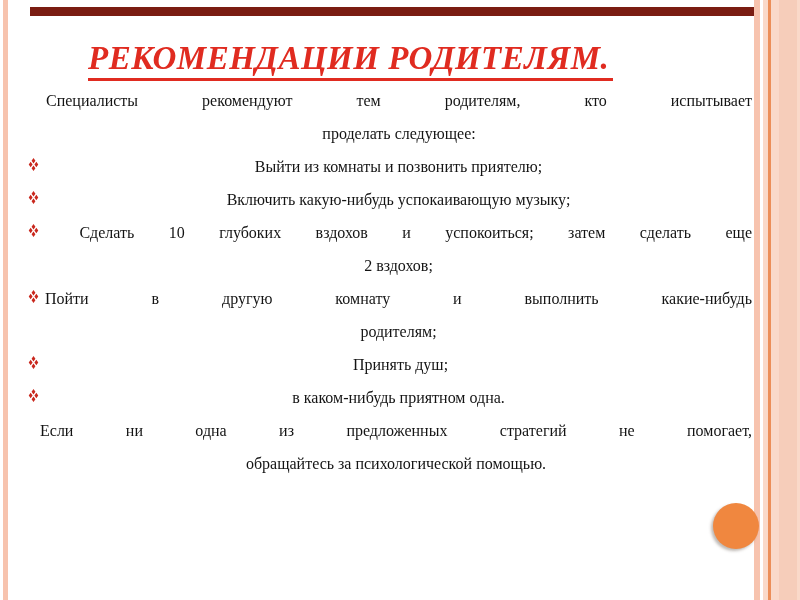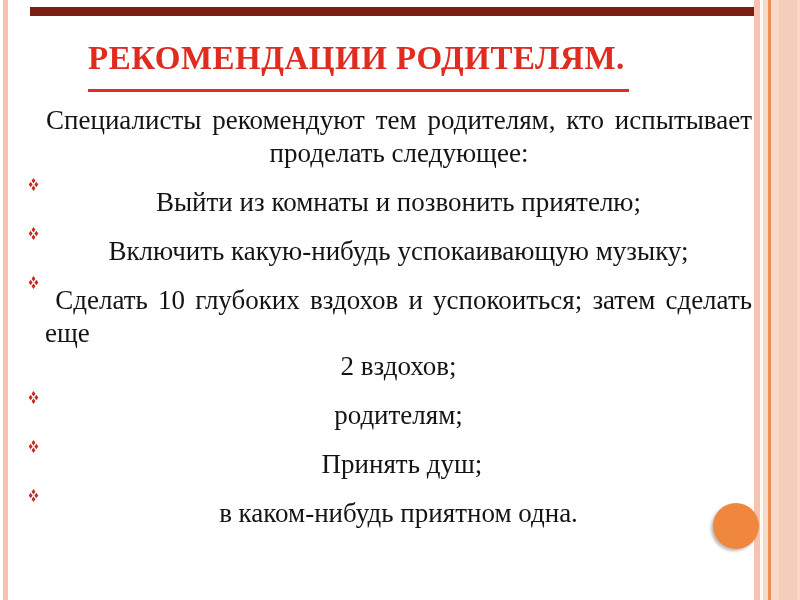--- a/index.html
+++ b/index.html
@@ -21,39 +21,39 @@
   .circle {
     position: absolute; left: 713px; top: 503px; width: 46px; height: 46px;
     border-radius: 50%; background: var(--circle);
     box-shadow: -2px 2px 3px rgba(110,100,90,.45);
     z-index: 1;
   }
   
   .title {
     position: absolute; left: 88px; top: 40px; z-index: 2;
     display: inline-block;
-    font-size: 33px; font-weight: bold; 
+    font-size: 33px; font-weight: bold; font-style: italic;
     letter-spacing: 0.5px;
     color: var(--accent_red);
     border-bottom: 3px solid var(--accent_red);
-    padding-bottom: 12px; padding-right: 4px;
+    padding-bottom: 1px; padding-right: 4px;
     white-space: nowrap;
   }
   
   .content {
-    position: absolute; left: 28px; top: 104px; width: 724px; z-index: 2;
-    font-size: 27px; line-height: 33px; color: var(--text); font-family: Liberation Serif, serif;
+    position: absolute; left: 28px; top: 84px; width: 724px; z-index: 2;
+    font-size: 16px; line-height: 33px; color: var(--text); font-family: Liberation Serif, serif;
   }
   .para  { }
   .line  { text-align: center; }
   .line.j { text-align: justify; text-align-last: justify; }
   .item  { display: flex; }
   .ibullet { flex: 0 0 17px; padding-top: 8px; color: var(--bullet_red); }
   .ibullet svg { display: block; }
-  .itext { flex: 1; min-width: 0; margin-top: 16px; }
+  .itext { flex: 1; min-width: 0; }
 </style>
 </head>
 <body>
 
 <div class="slide">
   <div class="left-strip"></div>
   <div class="top-bar"></div>
   <div class="right-line"></div>
   <div class="right-band">
     <div class="band-accent"></div>
@@ -111,20 +111,21 @@
       <div class="item">
         <span class="ibullet">
   <svg width="11" height="13" viewBox="0 0 12 14" aria-hidden="true">
     <path fill="currentColor" d="M6 0 L8.1 3 L6 6 L3.9 3 Z
                                  M2.9 4.1 L5 7.1 L2.9 10.1 L0.8 7.1 Z
                                  M9.1 4.1 L11.2 7.1 L9.1 10.1 L7 7.1 Z
                                  M6 8.2 L8.1 11.2 L6 14 L3.9 11.2 Z"></path>
   </svg>
 </span>
         <div class="itext">
+          <div class="line j">Пойти в другую комнату и выполнить какие-нибудь</div>
           <div class="line">родителям;</div>
         </div>
       </div>
       <div class="item">
         <span class="ibullet">
   <svg width="11" height="13" viewBox="0 0 12 14" aria-hidden="true">
     <path fill="currentColor" d="M6 0 L8.1 3 L6 6 L3.9 3 Z
                                  M2.9 4.1 L5 7.1 L2.9 10.1 L0.8 7.1 Z
                                  M9.1 4.1 L11.2 7.1 L9.1 10.1 L7 7.1 Z
                                  M6 8.2 L8.1 11.2 L6 14 L3.9 11.2 Z"></path>
@@ -140,14 +141,18 @@
     <path fill="currentColor" d="M6 0 L8.1 3 L6 6 L3.9 3 Z
                                  M2.9 4.1 L5 7.1 L2.9 10.1 L0.8 7.1 Z
                                  M9.1 4.1 L11.2 7.1 L9.1 10.1 L7 7.1 Z
                                  M6 8.2 L8.1 11.2 L6 14 L3.9 11.2 Z"></path>
   </svg>
 </span>
         <div class="itext">
           <div class="line">в каком-нибудь приятном одна.</div>
         </div>
       </div>
+      <div class="para" style="padding-left: 12px;">
+        <div class="line j">Если ни одна из предложенных стратегий не помогает,</div>
+        <div class="line">обращайтесь за психологической помощью.</div>
+      </div>
     </div>
 </div>
 
 </body></html>

